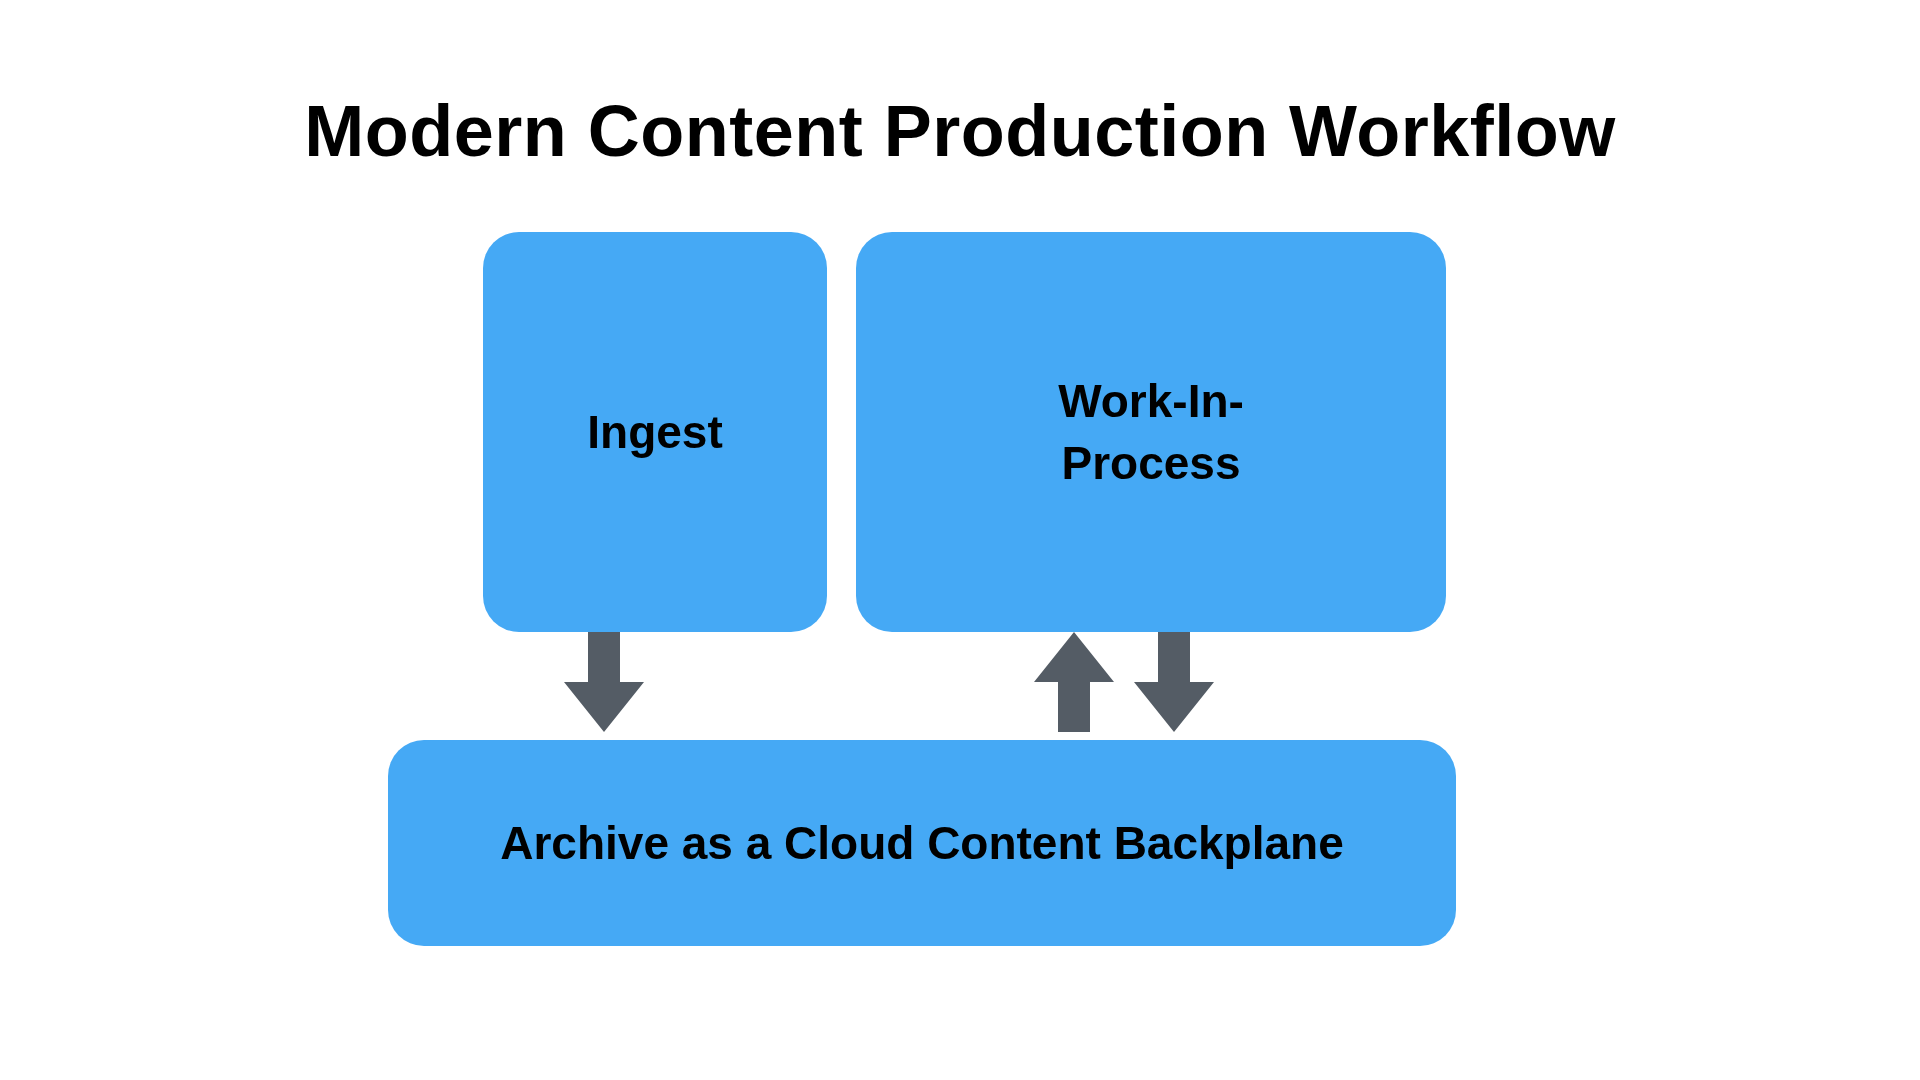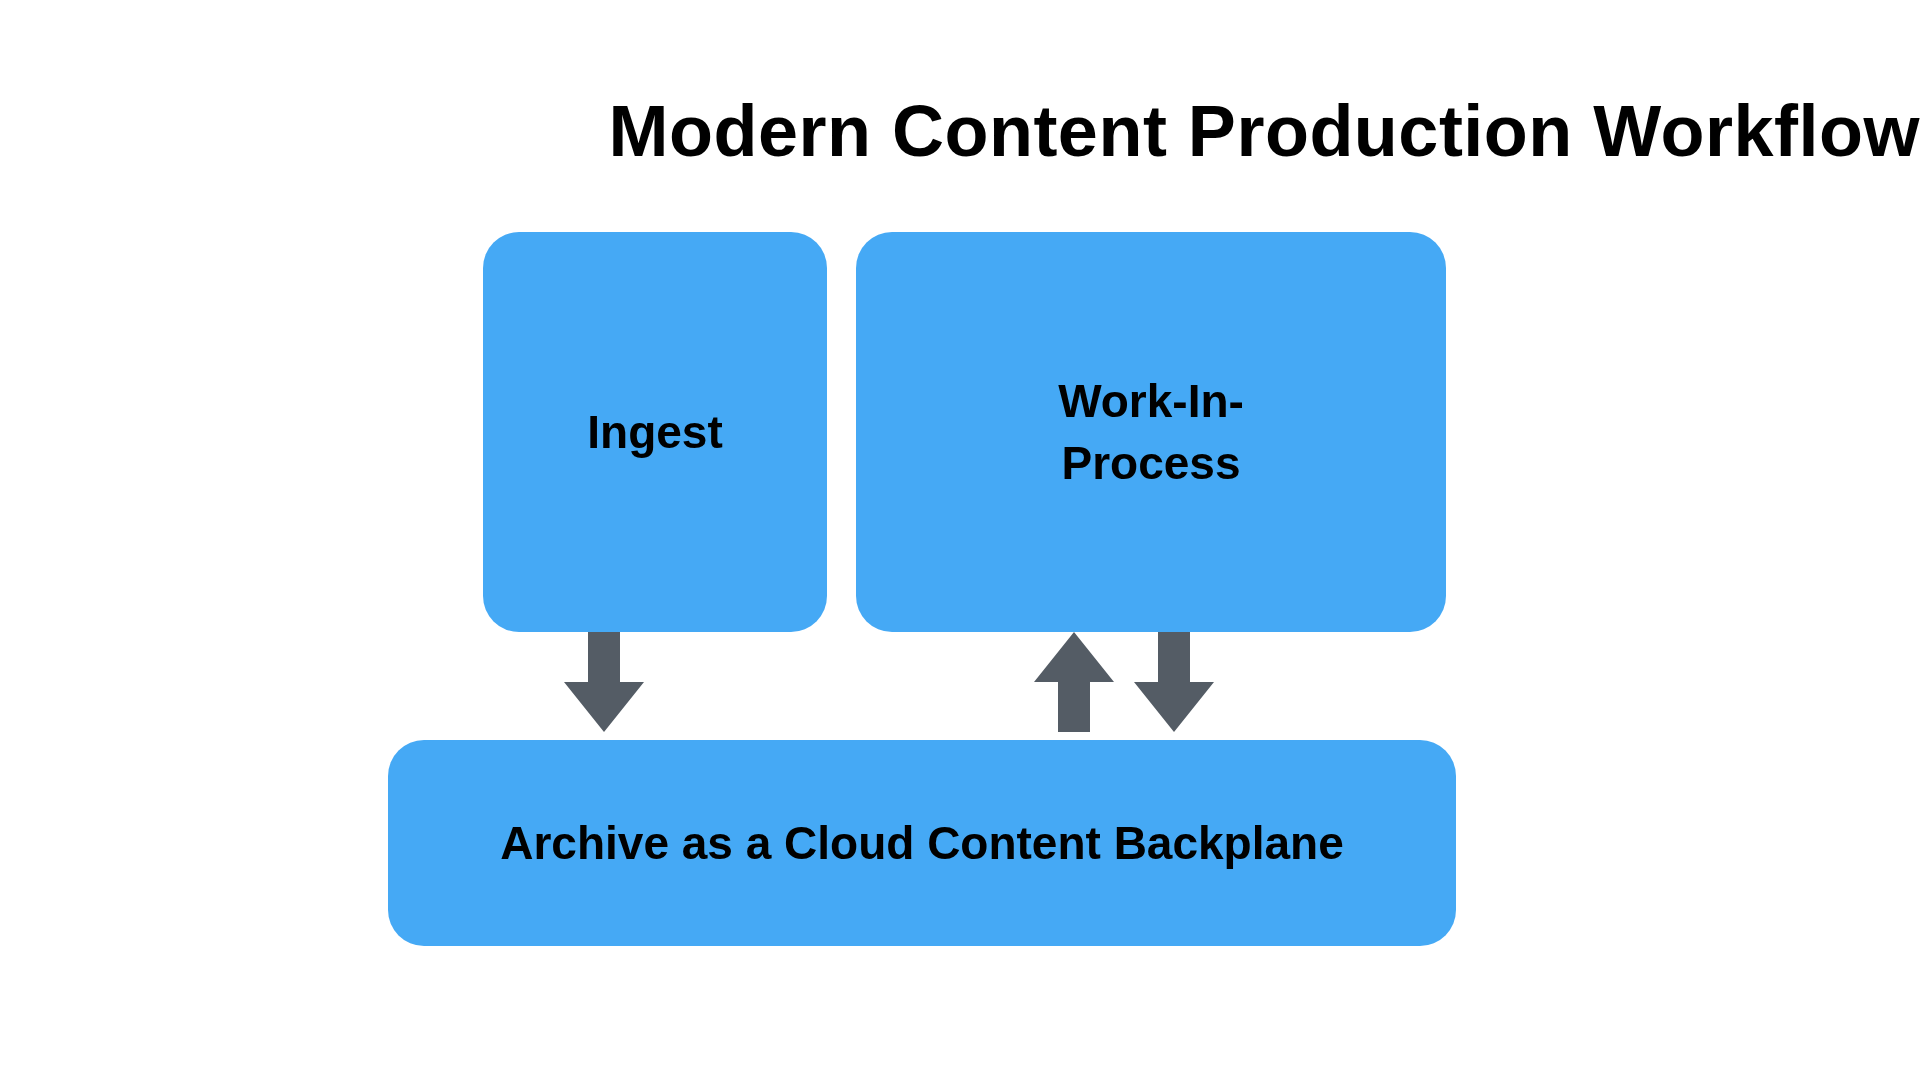--- a/index.html
+++ b/index.html
@@ -14,21 +14,21 @@
   .canvas {
     position: relative;
     width: 1920px;
     height: 1080px;
   }
   .title {
     position: absolute;
     top: 90px;
     left: 0;
     width: 100%;
-    text-align: right;
+    text-align: center;
     font-size: 72px;
     font-weight: 600;
     color: #000000;
     letter-spacing: 0.5px;
   }
   .box {
     position: absolute;
     background: #45a9f5;
     border-radius: 36px;
     display: flex;

